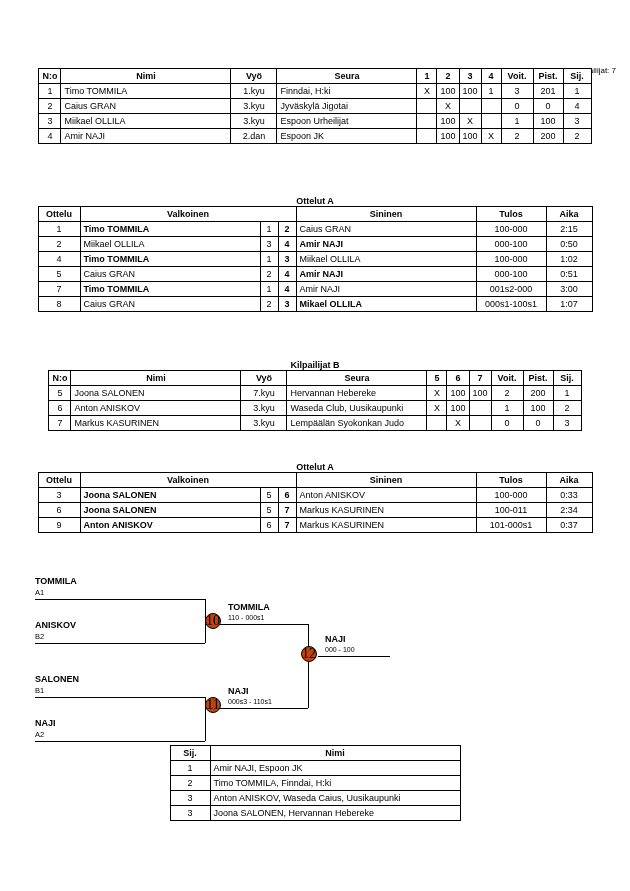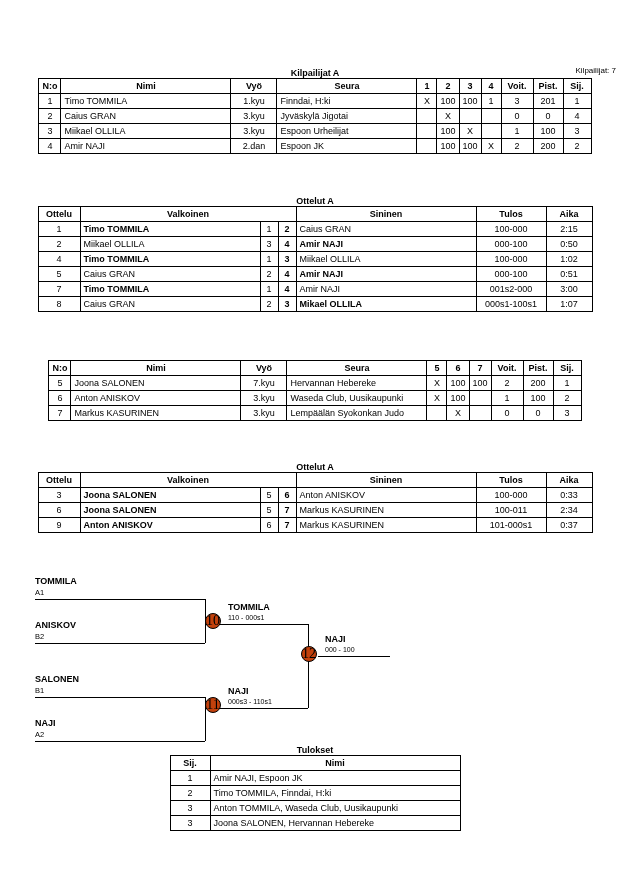--- a/index.html
+++ b/index.html
@@ -137,21 +137,20 @@
 </style>
 </head>
 <body>
 
 <div class="page">
 
 
   <div class="competitors-count">Kilpailijat: 7</div>
 
   <div class="block" style="top:68px;">
-    <div class="section-head">Kilpailijat A</div>
     <table class="pool" id="pool-a">
         <thead>
           <tr>
             <th class="c col-no">N:o</th>
             <th class="c col-nimi">Nimi</th>
             <th class="c col-vyo">Vyö</th>
             <th class="c col-seura">Seura</th>
             <th class="c col-r">1</th>
             <th class="c col-r">2</th>
             <th class="c col-r">3</th>
@@ -283,20 +282,21 @@
             <td class="c col-n b">3</td>
             <td class="l col-blue b">Mikael OLLILA</td>
             <td class="c col-tulos">000s1-100s1</td>
             <td class="c col-aika">1:07</td>
           </tr>
         </tbody>
       </table>
   </div>
 
   <div class="block" style="top:360px;">
+    <div class="section-head">Kilpailijat B</div>
     <table class="pool" id="pool-b">
         <thead>
           <tr>
             <th class="c col-no">N:o</th>
             <th class="c col-nimi">Nimi</th>
             <th class="c col-vyo">Vyö</th>
             <th class="c col-seura">Seura</th>
             <th class="c col-r">5</th>
             <th class="c col-r">6</th>
             <th class="c col-r">7</th>
@@ -420,40 +420,39 @@
     <div class="hline" style="left:220px; top:142px; width:88px;"></div>
 
     <div class="vline" style="left:308px; top:58px; height:84px;"></div>
     <div class="circle" style="left:301px; top:80px;">12</div>
     <div class="name" style="left:325px; top:68px;">NAJI</div>
     <div class="score" style="left:325px; top:80px;">000 - 100</div>
     <div class="hline" style="left:318px; top:90px; width:72px;"></div>
   </div>
 
   <div class="block" style="top:745px;">
-    <div class="section-head">Tulokset</div>
     <table class="results" id="results">
         <thead>
           <tr>
             <th class="c col-sij">Sij.</th>
             <th class="c col-nimi">Nimi</th>
           </tr>
         </thead>
         <tbody>
           <tr>
             <td class="c col-sij">1</td>
             <td class="l col-nimi">Amir NAJI, Espoon JK</td>
           </tr>
           <tr>
             <td class="c col-sij">2</td>
             <td class="l col-nimi">Timo TOMMILA, Finndai, H:ki</td>
           </tr>
           <tr>
             <td class="c col-sij">3</td>
-            <td class="l col-nimi">Anton TOMMILA, Waseda Club, Uusikaupunki</td>
+            <td class="l col-nimi">Anton ANISKOV, Waseda Caius, Uusikaupunki</td>
           </tr>
           <tr>
             <td class="c col-sij">3</td>
             <td class="l col-nimi">Joona SALONEN, Hervannan Hebereke</td>
           </tr>
         </tbody>
       </table>
   </div>
 
 </div>

